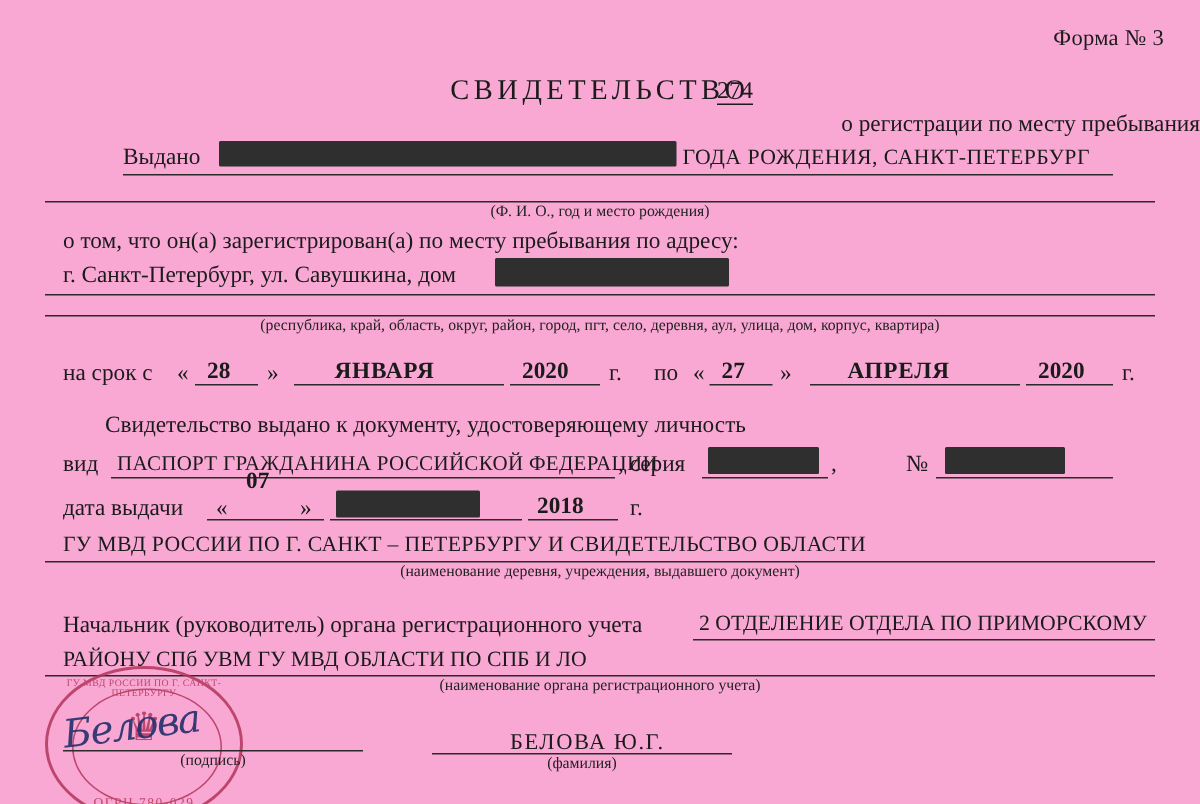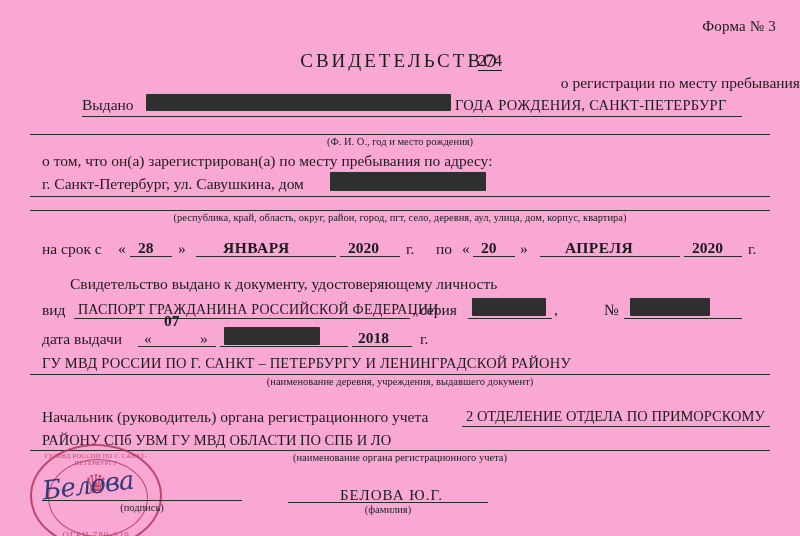--- a/index.html
+++ b/index.html
@@ -162,21 +162,21 @@
   <div class="row b" style="left:138px; top:239px;">28</div>
   <div class="line" style="left:130px; top:256px; width:42px;"></div>
   <div class="row" style="left:178px; top:240px;">»</div>
   <div class="row b" style="left:223px; top:239px; letter-spacing:.5px;">ЯНВАРЯ</div>
   <div class="line" style="left:196px; top:256px; width:140px;"></div>
   <div class="row b" style="left:348px; top:239px;">2020</div>
   <div class="line" style="left:340px; top:256px; width:60px;"></div>
   <div class="row" style="left:406px; top:240px;">г.</div>
   <div class="row" style="left:436px; top:240px;">по</div>
   <div class="row" style="left:462px; top:240px;">«</div>
-  <div class="row b" style="left:481px; top:239px;">20</div>
+  <div class="row b" style="left:481px; top:239px;">27</div>
   <div class="line" style="left:473px; top:256px; width:42px;"></div>
   <div class="row" style="left:520px; top:240px;">»</div>
   <div class="row b" style="left:565px; top:239px; letter-spacing:.5px;">АПРЕЛЯ</div>
   <div class="line" style="left:540px; top:256px; width:140px;"></div>
   <div class="row b" style="left:692px; top:239px;">2020</div>
   <div class="line" style="left:684px; top:256px; width:58px;"></div>
   <div class="row" style="left:748px; top:240px;">г.</div>
 
   <div class="row" style="left:42px; top:275px;margin-left:28px;">Свидетельство выдано к документу, удостоверяющему личность</div>
 
@@ -195,21 +195,21 @@
   <div class="row" style="left:144px; top:330px;">«</div>
   <div class="row b" style="left:164px; top:312px;text-align:center;">07</div>
   <div class="row" style="left:200px; top:330px;">»</div>
   <div class="line" style="left:138px; top:346px; width:78px;"></div>
   <div class="redact" style="left:224px; top:327px; width:96px; height:18px;"></div>
   <div class="line" style="left:220px; top:346px; width:128px;"></div>
   <div class="row b" style="left:358px; top:329px;">2018</div>
   <div class="line" style="left:352px; top:346px; width:60px;"></div>
   <div class="row" style="left:420px; top:330px;">г.</div>
 
-  <div class="row" style="left:42px; top:355px; font-size:14.5px; letter-spacing:.2px;">ГУ  МВД  РОССИИ  ПО  Г. САНКТ – ПЕТЕРБУРГУ  И  ЛЕНИНГРАДСКОЙ РАЙОНУ</div>
+  <div class="row" style="left:42px; top:355px; font-size:14.5px; letter-spacing:.2px;">ГУ  МВД  РОССИИ  ПО  Г. САНКТ – ПЕТЕРБУРГУ  И  СВИДЕТЕЛЬСТВО ОБЛАСТИ</div>
   <div class="line" style="left:30px; top:374px; width:740px;"></div>
   <div class="caption" style="left:190px; top:376px; width:420px;">(наименование деревня, учреждения, выдавшего документ)</div>
 
   <div class="row" style="left:42px; top:408px;">Начальник (руководитель) органа регистрационного учета</div>
   <div class="row" style="left:466px; top:408px; font-size:14.5px;">2 ОТДЕЛЕНИЕ ОТДЕЛА  ПО ПРИМОРСКОМУ</div>
   <div class="line" style="left:462px; top:426px; width:308px;"></div>
   <div class="row" style="left:42px; top:432px; font-size:14.5px;">РАЙОНУ СПб УВМ  ГУ  МВД  ОБЛАСТИ  ПО  СПБ  И  ЛО</div>
   <div class="line" style="left:30px; top:450px; width:740px;"></div>
   <div class="caption" style="left:190px; top:452px; width:420px;">(наименование органа регистрационного учета)</div>
 

